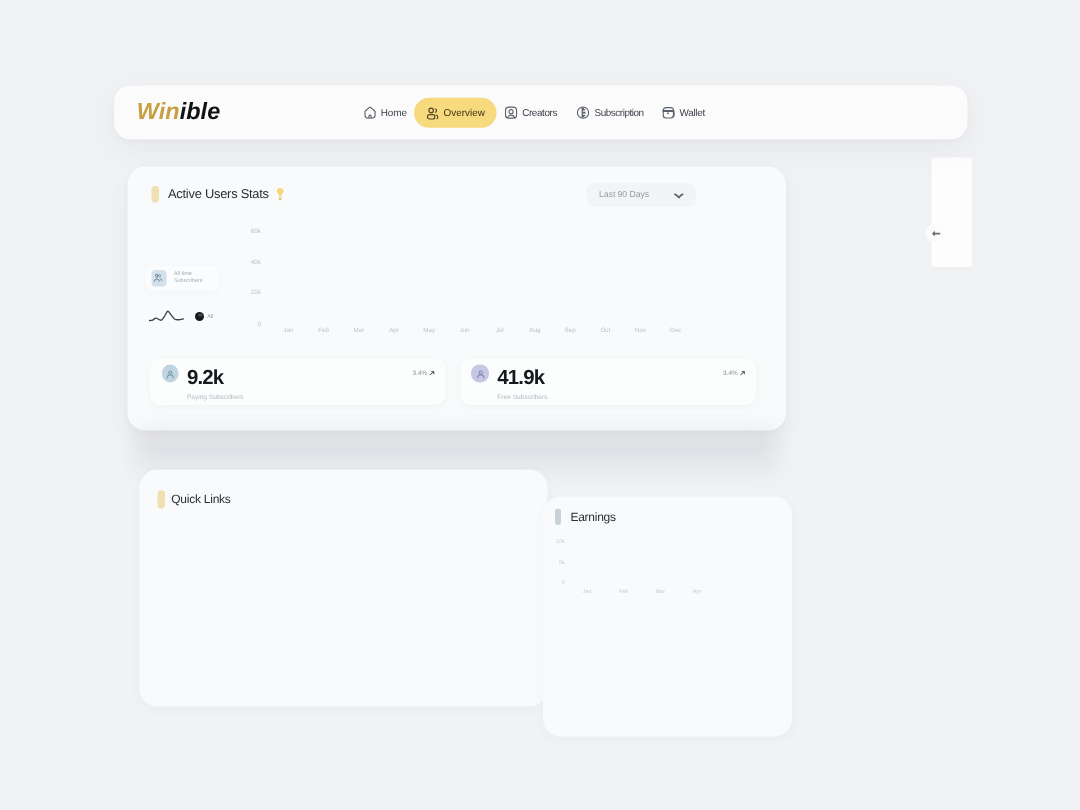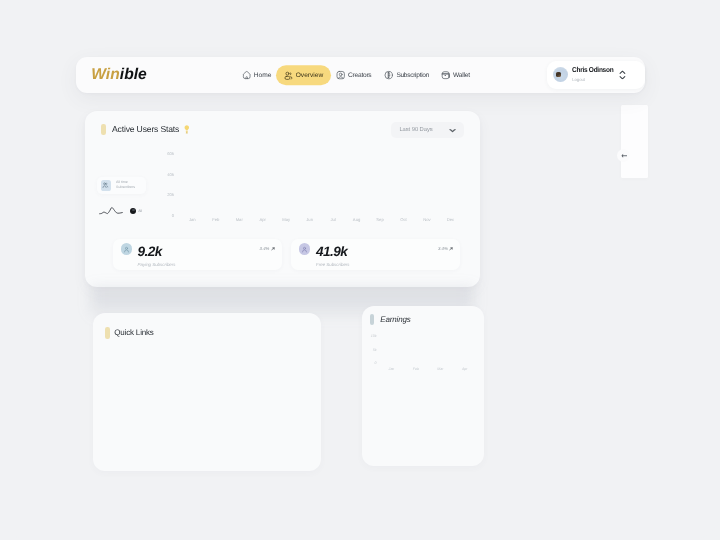--- a/index.html
+++ b/index.html
@@ -45,21 +45,21 @@
     position:relative;overflow:hidden;}
   .avatar .face{position:absolute;left:2.4px;top:4.3px;width:5.6px;height:5.2px;border-radius:1.6px;
     background:linear-gradient(150deg,#5b4634 0%,#3a2f26 45%,#8d6c49 100%);}
   .pmeta{margin-left:3.7px;line-height:1;}
   .pname{font-size:7.1px;color:#15181c;font-weight:bold;letter-spacing:-.3px;transform:scaleX(.92);transform-origin:left center;}
   .plogout{font-size:4.3px;color:#b0b6bc;margin-top:4.2px;letter-spacing:-.05px;}
   .chev{position:absolute;left:72.2px;top:50%;transform:translateY(-50%);line-height:0;}
 
   
   .card{position:absolute;background:#f9fafb;border-radius:12px;
-    box-shadow:0 2px 7px rgba(80,88,105,.035);}
+    box-shadow:0 2px 7px rgba(80,88,105,.035);padding-left:44px;}
   .card-head{display:flex;align-items:center;}
   .tbar{width:5.2px;height:11.8px;border-radius:2.2px;background:#eee0b0;flex:none;}
   .tbar.blue{background:#c7d3d8;width:4.1px;height:10.8px;}
   .ctitle{font-size:8.6px;color:#2a2f35;font-weight:500;margin-left:6.2px;letter-spacing:-.165px;}
   .bulb{margin-left:5.0px;font-size:8px;line-height:0;}
 
   #main-card{left:85px;top:110.5px;width:395px;height:176.8px;
     box-shadow:0 6px 14px rgba(80,88,105,.06), 0 2px 5px rgba(80,88,105,.035);}
   #main-card:after{content:"";position:absolute;left:6px;right:6px;top:100%;height:30px;
     background:linear-gradient(180deg,rgba(116,125,145,.135) 0%,rgba(116,125,145,.130) 62%,rgba(116,125,145,.080) 88%,rgba(116,125,145,0) 100%);
@@ -84,38 +84,38 @@
   .lp-l1{font-size:3.6px;color:#a5abb2;display:block;}
   .lp-l2{font-size:3.6px;color:#a5abb2;display:block;margin-top:1.5px;}
   .legend-row{position:absolute;left:13.8px;top:95.5px;display:flex;align-items:center;}
   .ldot{width:6.6px;height:6.6px;border-radius:50%;background:#17191c;position:relative;
     margin-left:2.9px;}
   .ldot:after{content:"";position:absolute;left:2.4px;top:1.6px;width:2.3px;height:2.3px;border-radius:50%;
     background:#42464c;}
   .ltxt{font-size:3.6px;color:#9aa1a8;margin-left:1.7px;}
 
   
-  .stats{position:absolute;left:28px;top:128.5px;right:19.6px;height:31.4px;display:flex;gap:9.5px;font-style:italic;}
+  .stats{position:absolute;left:15px;top:128.5px;right:19.6px;height:31.4px;display:flex;gap:9.5px;}
   .stat{flex:1;display:flex;align-items:flex-start;position:relative;background:#fcfdfd;
     border-radius:7px;box-shadow:0 1px 4px rgba(63,70,86,.035);}
   .sicon{width:11.3px;height:11.3px;border-radius:50%;margin-left:7.5px;margin-top:4.4px;flex:none;
     display:flex;align-items:center;justify-content:center;}
   .sicon.blue{background:#bfd6e2;}
   .sicon.purple{background:#c6c7e4;}
   .sicon.gold{background:#eddfb6;}
   .sbody{margin-left:5.8px;margin-top:5.6px;}
   .snum{font-size:13.6px;color:#16191d;font-weight:bold;letter-spacing:-.55px;line-height:1;display:block;}
   .slabel{font-size:4.4px;color:#b2b8bf;margin-top:4.0px;}
   .sbadge{position:absolute;right:7.0px;top:7.2px;font-size:4.3px;color:#8e959c;display:flex;
     align-items:center;gap:1.6px;}
 
   #quick-card{left:93.3px;top:313.4px;width:228.2px;height:157.6px;}
   #quick-head{position:absolute;left:11.3px;top:13.6px;}
   #quick-head .ctitle{font-size:8.0px;margin-left:4.4px;}
-  #earn-card{left:361.8px;top:306px;width:122.5px;height:159.5px;font-style:italic;}
+  #earn-card{left:361.8px;top:331px;width:122.5px;height:159.5px;}
   #earn-head{position:absolute;left:8.6px;top:8.4px;}
   #earn-head .ctitle{font-size:8.0px;margin-left:5.8px;}
   .echart{position:absolute;left:0px;top:0px;width:122.5px;height:159.5px;pointer-events:none;}
   .eylab{position:absolute;font-size:3.6px;color:#c6cbd0;text-align:right;width:11px;line-height:1;}
   .exlab{position:absolute;font-size:3.6px;color:#c6cbd0;text-align:center;width:16px;line-height:1;}
 
   .qbody{position:absolute;left:11.3px;right:11.3px;top:36px;bottom:10px;}
   .ebody{position:absolute;left:8.6px;right:8.6px;top:72px;bottom:9px;}
   .drawer{position:absolute;left:620.8px;top:105.3px;width:27.5px;height:73px;background:#fdfdfe;
     border-radius:1.5px;box-shadow:0 1px 5px rgba(80,88,105,.025);}
@@ -181,35 +181,20 @@
         <svg width="8" height="8" viewBox="0 0 24 24" fill="none" stroke="#5b6168" stroke-width="1.9" stroke-linecap="round" stroke-linejoin="round">
           <path d="M3.0 8.4 Q3.0 3.4 8.0 3.4 H15.2 Q20.6 3.4 20.6 8.6 V16.4 Q20.6 21.0 15.6 21.0 H7.8 Q3.0 21.0 3.0 16.4 Z"></path>
           <path d="M3.2 9.0 H20.4" stroke-width="3.4"></path>
           <ellipse cx="11.0" cy="13.0" rx="2.0" ry="1.3" fill="#5b6168" stroke="none"></ellipse>
           <path d="M20.6 11.0 Q21.4 14.2 20.6 17.6" stroke-width="3.0"></path>
         </svg>
         <span>Wallet</span>
       </div>
     </div>
 
-    <div class="profile">
-      <div class="avatar">
-          <div class="face"></div>
-        </div>
-      <div class="pmeta">
-        <div class="pname">Chris Odinson</div>
-        <div class="plogout">Logout</div>
-      </div>
-      <span class="chev">
-        <svg width="6.9" height="9.4" viewBox="0 0 14 19" fill="none" stroke="#3e444a" stroke-width="2.15" stroke-linecap="round" stroke-linejoin="round">
-          <path d="M2.2 6.4 L7 1.6 L11.8 6.4"></path>
-          <path d="M2.2 12.6 L7 17.4 L11.8 12.6"></path>
-        </svg>
-      </span>
-    </div>
   </div>
 
   <div class="card" id="main-card">
     <div class="card-head" id="main-head">
       <span class="tbar"></span>
       <span class="ctitle">Active Users Stats</span>
       <span class="bulb">
         <svg width="5.6" height="9" viewBox="0 0 11.2 18">
           <path d="M5.6 .6 a4.5 4.5 0 0 1 2.6 8.2 c-.5.4-.72.85-.72 1.45 v.8 h-3.76 v-.8 c0-.6-.22-1.05-.72-1.45 A4.5 4.5 0 0 1 5.6 .6 Z" fill="#f5d774"></path>
           <rect x="3.6" y="12.0" width="4.0" height="1.5" rx=".7" fill="#eccb68"></rect>

